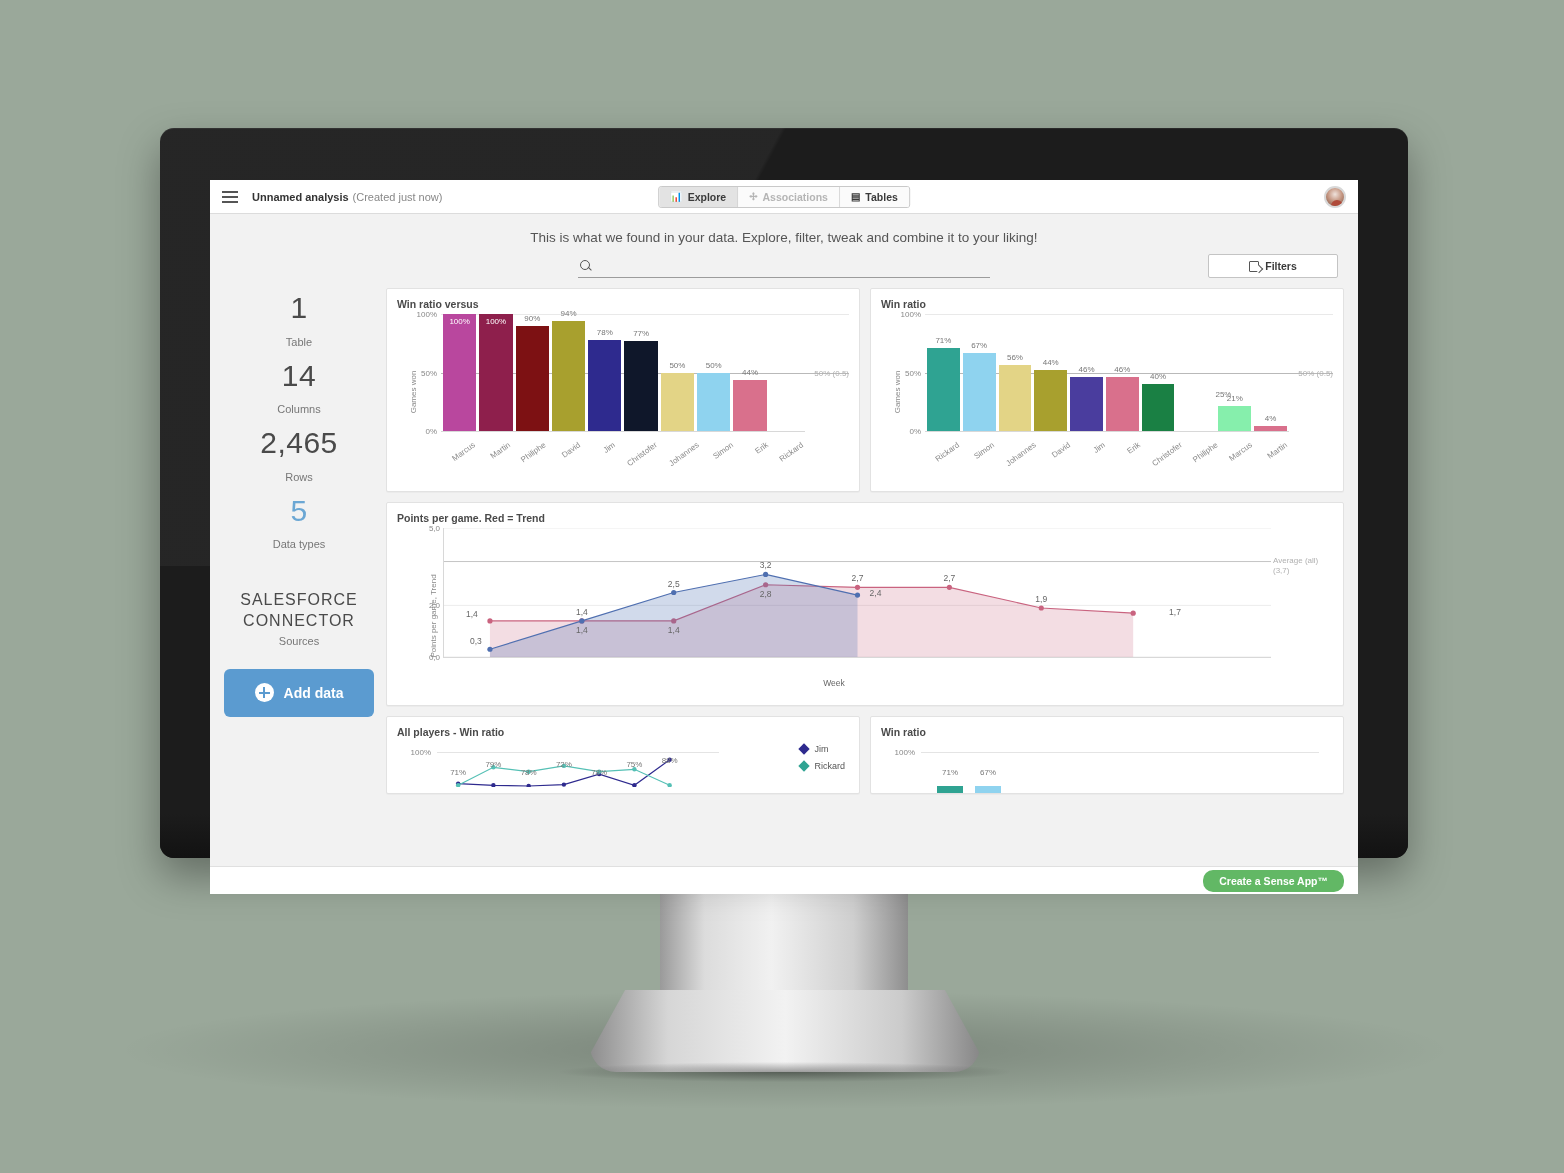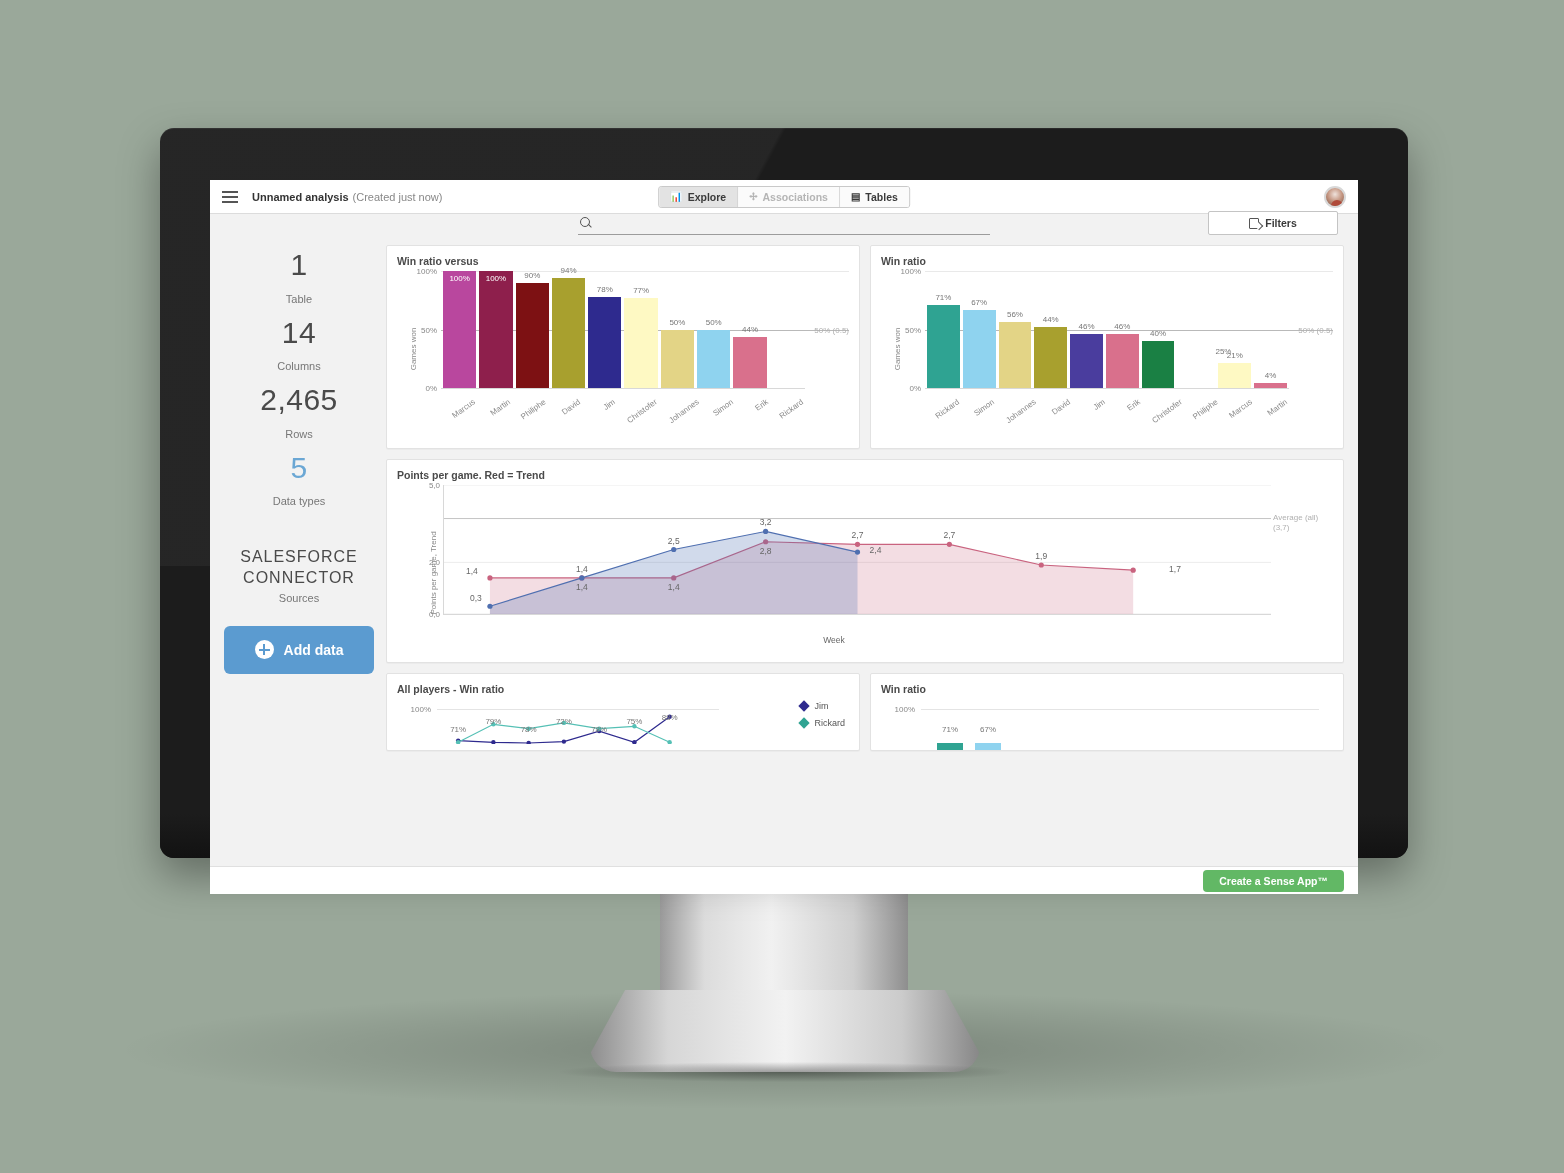--- a/index.html
+++ b/index.html
@@ -145,21 +145,21 @@
 
   
   .linechart{position:relative;height:44px;padding-left:40px;}
   .legend{position:absolute;right:4px;top:2px;display:flex;flex-direction:column;gap:7px;}
   .legend-item{display:flex;align-items:center;gap:6px;font-size:9px;color:#555;}
   .lg-dot{width:8px;height:8px;transform:rotate(45deg);flex:none;}
   .mini-val{position:absolute;font-size:8px;color:#777;transform:translateX(-50%);}
   
   #bottombar{position:absolute;left:0;bottom:0;width:100%;height:28px;background:#fff;border-top:1px solid #e0e0e0;
     display:flex;align-items:center;justify-content:flex-end;padding-right:14px;}
-  #create-app-btn{background:#62b865;color:#fff;border:none;border-radius:4px;padding:5px 16px;font-size:10.5px;
+  #create-app-btn{background:#62b865;color:#fff;border:none;border-radius:10px;padding:5px 16px;font-size:10.5px;
     font-weight:bold;cursor:pointer;font-family:"Liberation Sans", sans-serif;}
 </style>
 </head>
 <body>
 
 <div id="floor-shadow"></div>
 <div id="stand-neck"></div>
 <div id="stand-base"></div>
 <div id="stand-shadow"></div>
 
@@ -192,20 +192,21 @@
           <span>Associations</span>
         </div>
         <div class="seg-btn">
           <span class="seg-ico">▤</span>
           <span>Tables</span>
         </div>
       </div>
       <div id="avatar"></div>
     </div>
 
+    <div id="headline">This is what we found in your data. Explore, filter, tweak and combine it to your liking!</div>
 
     <div id="searchrow">
       <div id="searchbox">
         <span id="search-icon"></span>
         <input id="search-input" type="text" placeholder="" style="">
       </div>
       <div id="filters-btn">
         <span id="filter-icon"></span>
         <span>Filters</span>
       </div>
@@ -273,21 +274,21 @@
                     <div class="bar" style="height: 109.98px; background: rgb(168, 160, 46);">
                       <div class="bar-val">94%</div>
                     </div>
                   </div>
                   <div class="bar-wrap">
                     <div class="bar" style="height: 91.26px; background: rgb(46, 42, 142);">
                       <div class="bar-val">78%</div>
                     </div>
                   </div>
                   <div class="bar-wrap">
-                    <div class="bar" style="height: 90.09px; background: #fef9c3;">
+                    <div class="bar" style="height: 90.09px; background: #0f172a;">
                       <div class="bar-val">77%</div>
                     </div>
                   </div>
                   <div class="bar-wrap">
                     <div class="bar" style="height: 58.5px; background: rgb(227, 212, 134);">
                       <div class="bar-val">50%</div>
                     </div>
                   </div>
                   <div class="bar-wrap">
                     <div class="bar" style="height: 58.5px; background: rgb(143, 211, 239);">
@@ -365,21 +366,21 @@
                     <div class="bar" style="height: 46.8px; background: rgb(26, 128, 68);">
                       <div class="bar-val">40%</div>
                     </div>
                   </div>
                   <div class="bar-wrap">
                     <div class="bar" style="height: 29.25px; background: rgb(125, 17, 19); margin-left: 38px;">
                       <div class="bar-val">25%</div>
                     </div>
                   </div>
                   <div class="bar-wrap">
-                    <div class="bar" style="height: 24.57px; background: #fef9c3;">
+                    <div class="bar" style="height: 24.57px; background: #86efac;">
                       <div class="bar-val">21%</div>
                     </div>
                   </div>
                   <div class="bar-wrap">
                     <div class="bar" style="height: 4.68px; background: rgb(217, 112, 140);">
                       <div class="bar-val">4%</div>
                     </div>
                   </div>
                 </div>
               </div>

